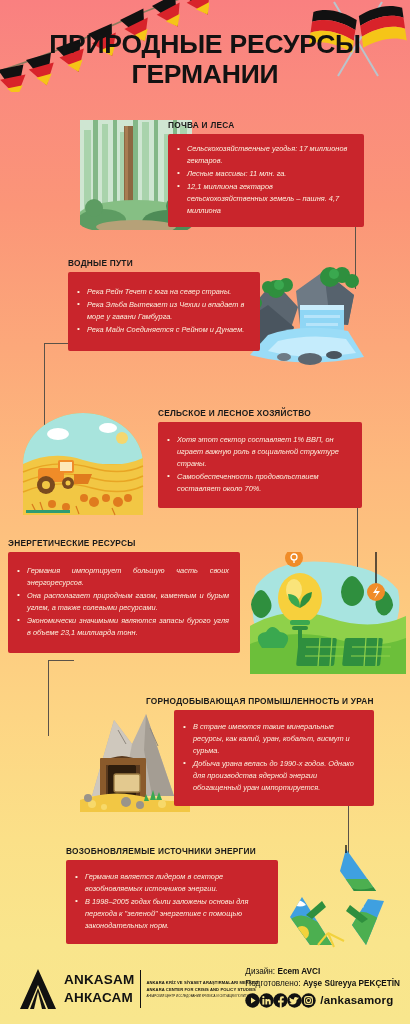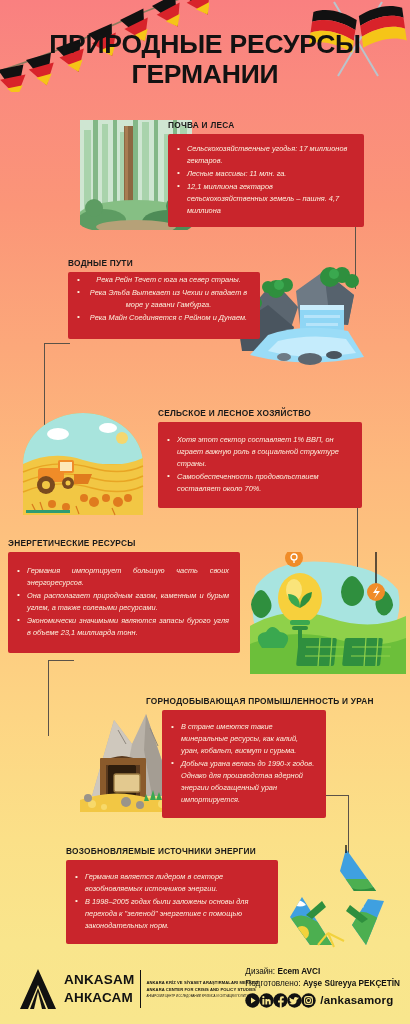--- a/index.html
+++ b/index.html
@@ -219,21 +219,21 @@
     <rect x="68" y="58" width="32" height="3" fill="#b6e4fa"></rect>
     <path d="M30,70 Q64,58 110,66 L126,92 Q64,104 12,90 Z" fill="#9adcf7"></path>
     <path d="M40,76 Q72,68 108,74 L118,88 Q66,96 30,86 Z" fill="#c5ecfc"></path>
     <ellipse cx="72" cy="94" rx="12" ry="6" fill="#5b6670"></ellipse>
     <ellipse cx="96" cy="90" rx="8" ry="4" fill="#4a555f"></ellipse>
     <ellipse cx="46" cy="92" rx="7" ry="4" fill="#6e7a85"></ellipse>
   </svg>
 </div>
 <div class="section" style="left:68px; top:258px; width:192px;">
   <div class="sec-title">ВОДНЫЕ ПУТИ</div>
-  <div class="card" style="padding:2px 10px 14px 8px;text-align:center;">
+  <div class="card" style="padding:14px 10px 14px 8px;">
     <ul>
       <li>Река Рейн Течет с юга на север страны.</li>
       <li>Река Эльба Вытекает из Чехии и впадает в море у гавани Гамбурга.</li>
       <li>Река Майн Соединяется с Рейном и Дунаем.</li>
     </ul>
   </div>
 </div>
 
 <div class="ill" style="left:22px; top:412px; width:122px; height:104px;">
   <svg width="122" height="104" viewBox="0 0 122 104">
@@ -367,21 +367,21 @@
     </g>
     <g fill="#3aa84f">
       <path d="M76,100 l3,-10 l3,10 Z"></path>
         <path d="M82,100 l3,-8 l3,8 Z"></path>
         <path d="M70,101 l2,-7 l3,7 Z"></path>
     </g>
   </svg>
 </div>
 <div class="section" style="left:146px; top:696px; width:228px;">
   <div class="sec-title">ГОРНОДОБЫВАЮЩАЯ ПРОМЫШЛЕННОСТЬ И УРАН</div>
-  <div class="card" style="padding:11px 10px 11px 8px; margin-left:16px; width:164px;">
+  <div class="card" style="padding:11px 10px 11px 8px; margin-left:28px; width:200px;">
     <ul>
       <li>В стране имеются такие минеральные ресурсы, как калий, уран, кобальт, висмут и сурьма.</li>
       <li>Добыча урана велась до 1990-х годов. Однако для производства ядерной энергии обогащенный уран импортируется.</li>
     </ul>
   </div>
 </div>
 
 <div class="ill" style="left:288px; top:845px; width:120px; height:112px;">
   <svg width="120" height="112" viewBox="0 0 120 112">
     <defs>

